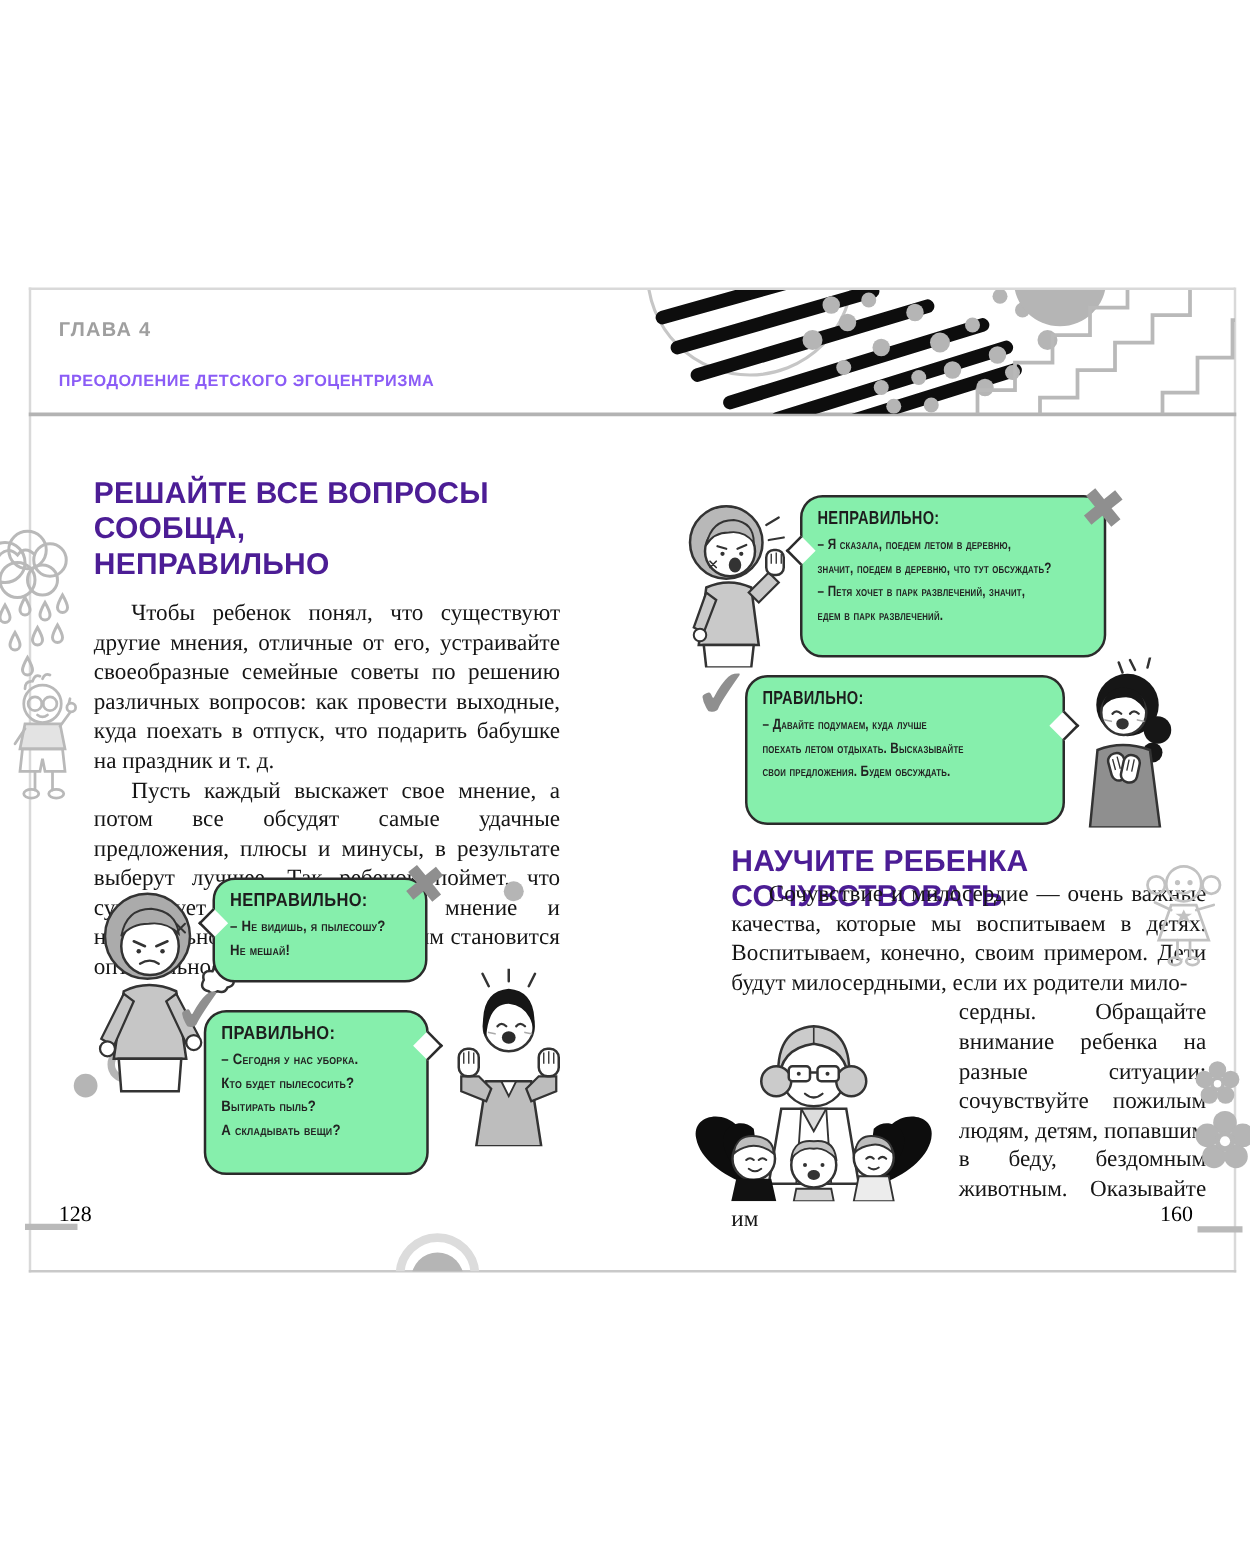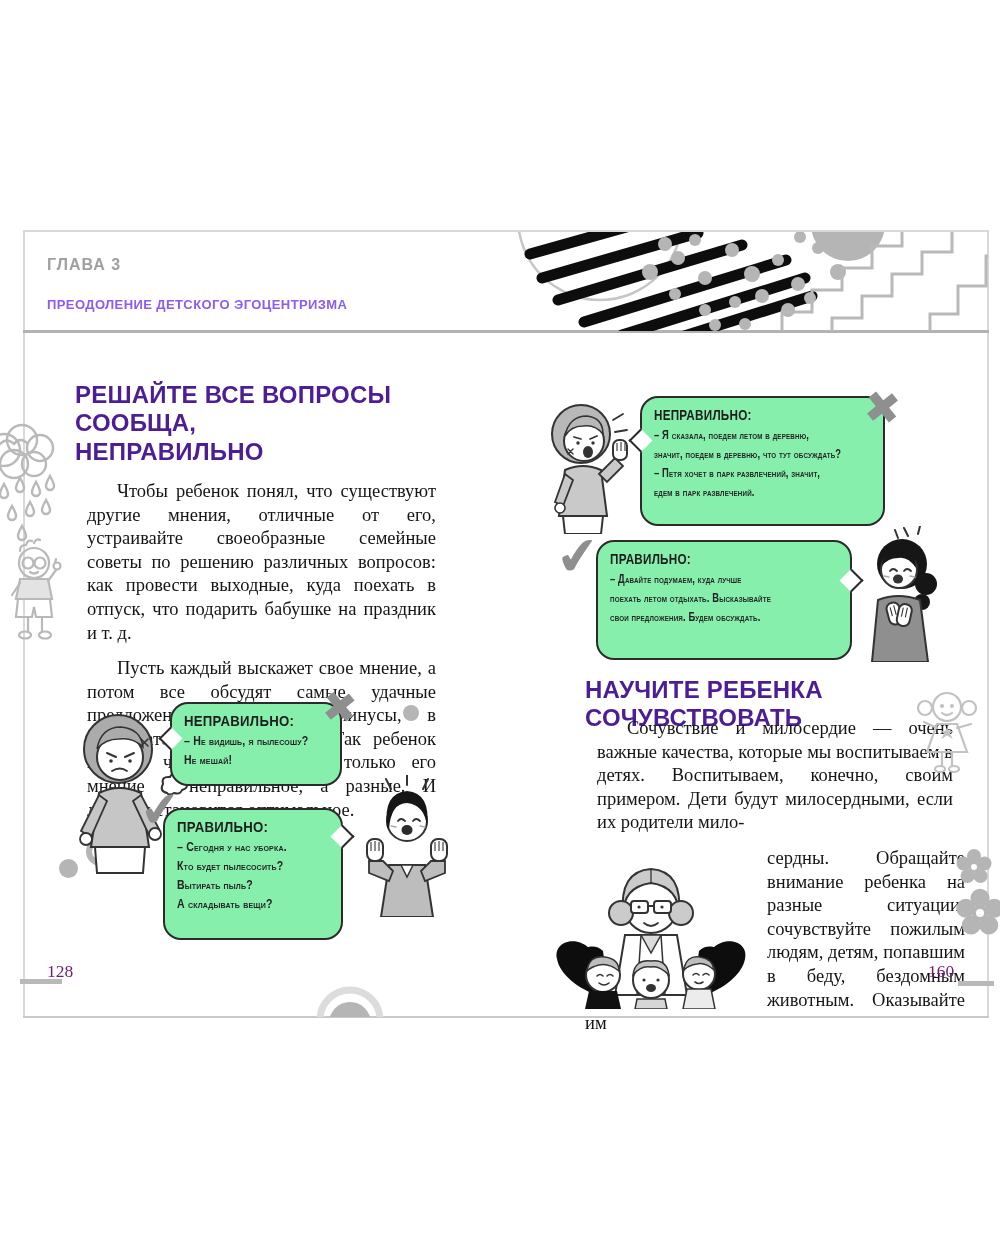--- a/index.html
+++ b/index.html
@@ -21,29 +21,29 @@
     font-family:"Liberation Sans",sans-serif;font-weight:700;font-size:13px;
     color:#8b5cf6;letter-spacing:.4px;
   }
   .header-art{position:absolute;left:500px;top:232px;width:488px;height:99px;overflow:hidden;}
   
   .col-heading{
     font-family:"Liberation Sans",sans-serif;font-weight:700;font-size:24px;
     color:#4c1d95;line-height:1.18;letter-spacing:.2px;margin:0 0 14px 0;
   }
   .body-p{
-    font-size:18.5px;line-height:23.6px;text-align:justify;text-indent:30px;margin:12px;
+    font-size:18.5px;line-height:23.6px;text-align:justify;text-indent:30px;margin:0;
   }
   .left-col{position:absolute;left:75px;top:381px;width:373px;}
   .right-head{position:absolute;left:585px;top:676px;width:400px;}
   .right-col{position:absolute;left:585px;top:705px;width:380px;}
   .para-wrap{font-size:18.5px;line-height:23.6px;text-align:justify;}
   .grandma-float{float:left;width:212px;height:156px;margin:6px 10px 0 -40px;}
   
-  .pagenum{position:absolute;font-size:17.5px;color:#701a75;}
+  .pagenum{position:absolute;font-size:17.5px;color:#000000;}
   .dash{position:absolute;height:5px;background:#b9b9b9;}
   
   .bubble{
     position:absolute;background:#86efac;border:2.5px solid #2b2b2b;border-radius:18px;
     padding:8px 12px;box-sizing:border-box;z-index:4;
   }
   .tail{position:absolute;width:15px;height:15px;background:#fff;transform:rotate(45deg);}
   .tail.tl{border-left:2.5px solid #2b2b2b;border-bottom:2.5px solid #2b2b2b;left:-10px;}
   .tail.tr{border-right:2.5px solid #2b2b2b;border-top:2.5px solid #2b2b2b;right:-10px;}
   .bubble-inner{transform-origin:0 0;}
@@ -68,21 +68,21 @@
 </style>
 </head>
 <body>
 
 <div class="line" style="left:23px;top:230px;width:965px;height:1.5px;"></div>
 <div class="line" style="left:23px;top:230px;width:1.5px;height:788px;"></div>
 <div class="line" style="left:987px;top:230px;width:1.5px;height:788px;"></div>
 <div class="sep" style="left:23px;top:330px;width:966px;height:3px;"></div>
 <div class="sep" style="left:23px;top:1016px;width:966px;height:2px;background:#c9c9c9;"></div>
 
-<div class="chapter">ГЛАВА 3</div>
+<div class="chapter">ГЛАВА 4</div>
 <div class="chapter-title">ПРЕОДОЛЕНИЕ ДЕТСКОГО ЭГОЦЕНТРИЗМА</div>
 
 <svg class="header-art" viewBox="0 0 488 99">
   <circle cx="100" cy="-14" r="82" fill="none" stroke="#c6c6c6" stroke-width="2.5"></circle>
   <g stroke="#0d0d0d" stroke-width="11" stroke-linecap="round">
     <path d="M30,22 L130,-6"></path>
     <path d="M42,46 L198,1"></path>
     <path d="M58,68 L242,13"></path>
     <path d="M84,90 L286,28"></path>
     <path d="M122,103 L305,46"></path>

